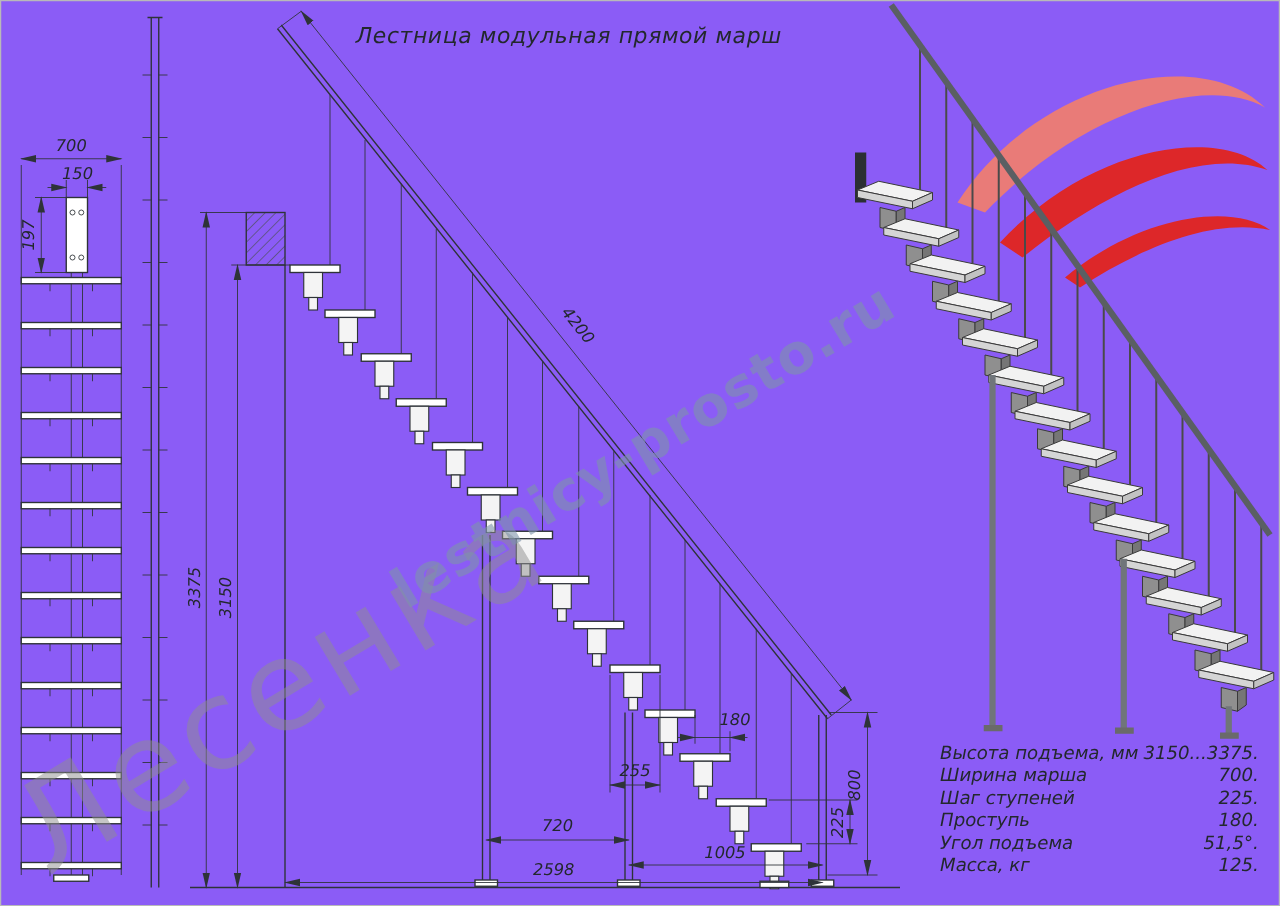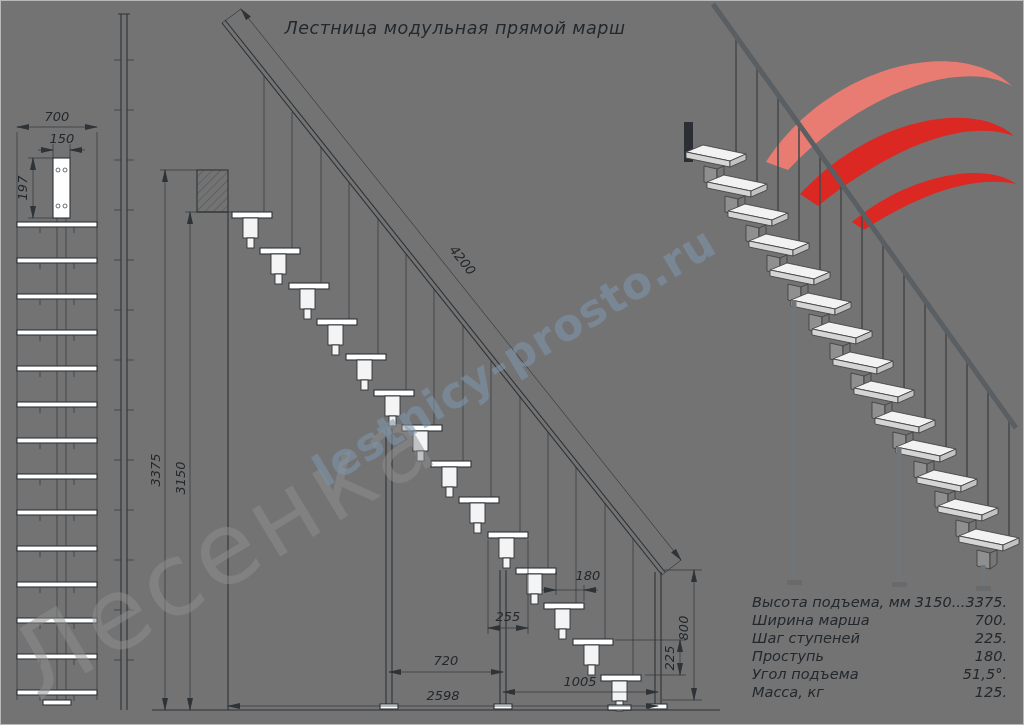--- a/index.html
+++ b/index.html
@@ -1,16 +1,16 @@
 <!DOCTYPE html>
 <html><head>
 <meta charset="utf-8">
 <style>
   html,body{margin:0;padding:0;background:#fff}
-  .canvas{position:relative;width:1024px;height:725px;background:#737373;overflow:hidden;
+  .canvas{position:relative;width:1024px;height:725px;background:#8b5cf6;overflow:hidden;
           font-family:"DejaVu Sans",sans-serif}
   svg{display:block}
   .ln{stroke:#2e3338;stroke-width:1.1;fill:none}
   .thin{stroke:#2e3338;stroke-width:0.7;fill:none}
   .fillw{fill:#ffffff;stroke:#2e3338;stroke-width:1.1}
   .mod{fill:#f4f4f4;stroke:#2e3338;stroke-width:0.9}
   .dimtxt{font-style:italic;font-size:13px;fill:#23282d}
   .spectxt{font-style:italic;font-size:14.5px;fill:#23282d}
   .titletxt{font-style:italic;font-size:17.5px;letter-spacing:.5px;fill:#23282d}
   .wm-brand{font-size:100px;letter-spacing:5px;opacity:.5}

